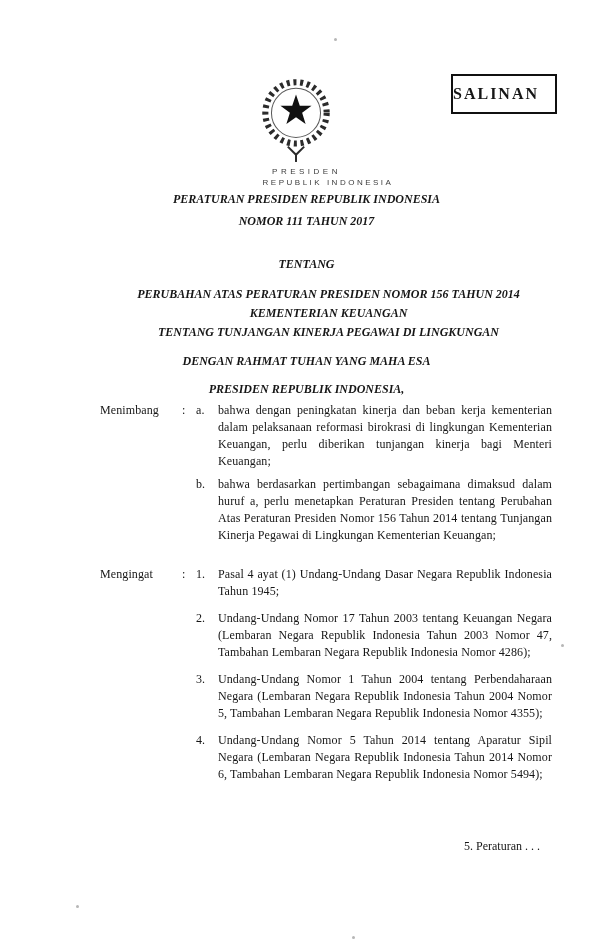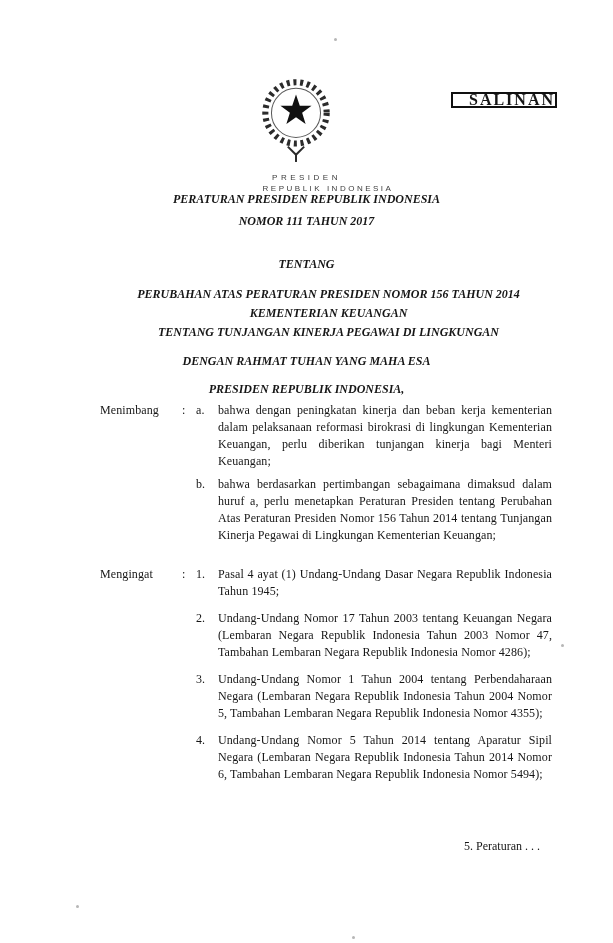--- a/index.html
+++ b/index.html
@@ -8,34 +8,34 @@
     position: relative;
     width: 613px;
     height: 943px;
     background: #ffffff;
     font-family: "Liberation Serif", serif;
     color: #161616;
     overflow: hidden;
   }
   .stamp {
     position: absolute;
-    top: 92px; left: 451px;
-    width: 106px; height: 16px;
+    top: 74px; left: 451px;
+    width: 106px; height: 40px;
     border: 2px solid #101010;
-    display: flex; align-items: center; justify-content: flex-end;
+    display: flex; align-items: center; justify-content: flex-start;
     font-weight: bold; font-size: 16px; letter-spacing: 2px;
   }
   .emblem {
     position: absolute;
     top: 72px; left: 252px;
     width: 88px; height: 92px;
   }
   .letterhead {
     position: absolute;
-    top: 173px; left: 0; width: 100%;
+    top: 167px; left: 0; width: 100%;
     text-align: center;
     font-family: "Liberation Sans", sans-serif;
     color: #3c3c3c;
   }
   .lh1 { font-size: 8px; letter-spacing: 3.5px; }
   .lh2 { font-size: 8px; letter-spacing: 2.5px; margin-top: 2px; margin-left: 43px; }
   .titleblock {
     position: absolute;
     top: 192px; left: 0; width: 100%;
     text-align: center;

